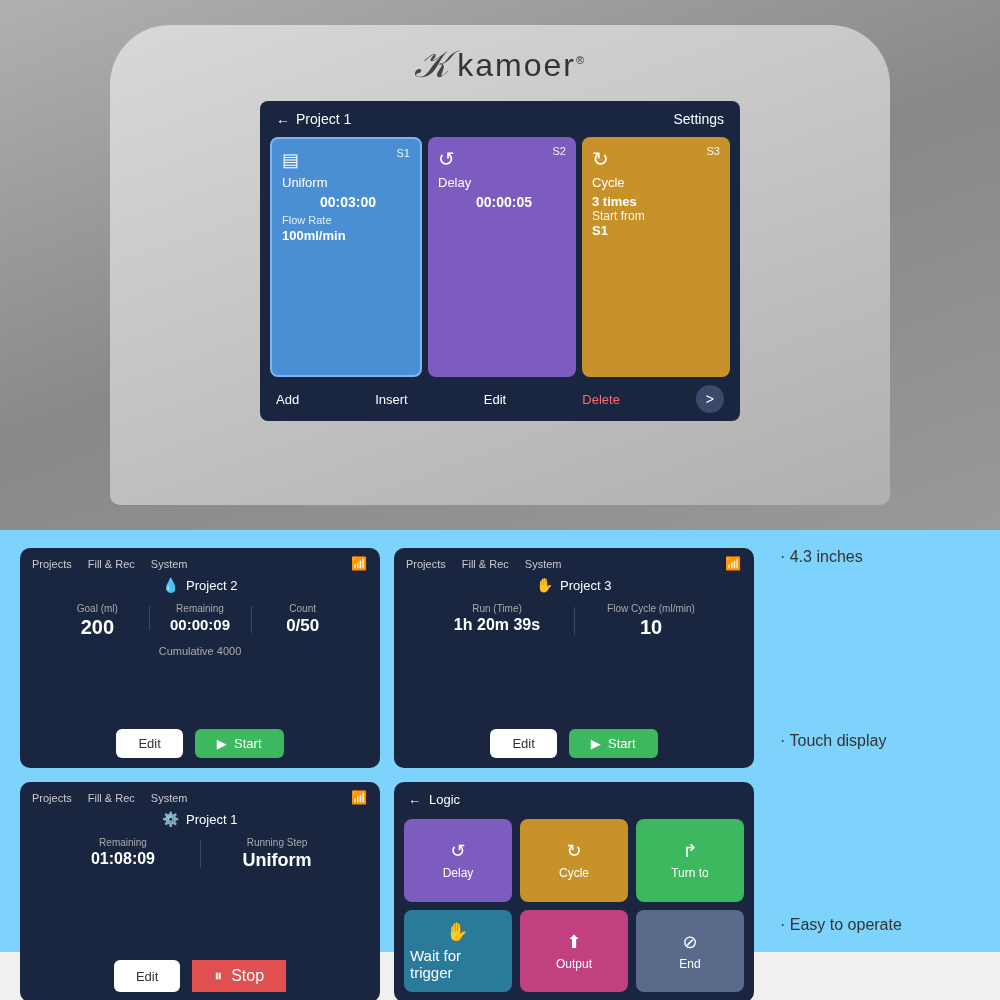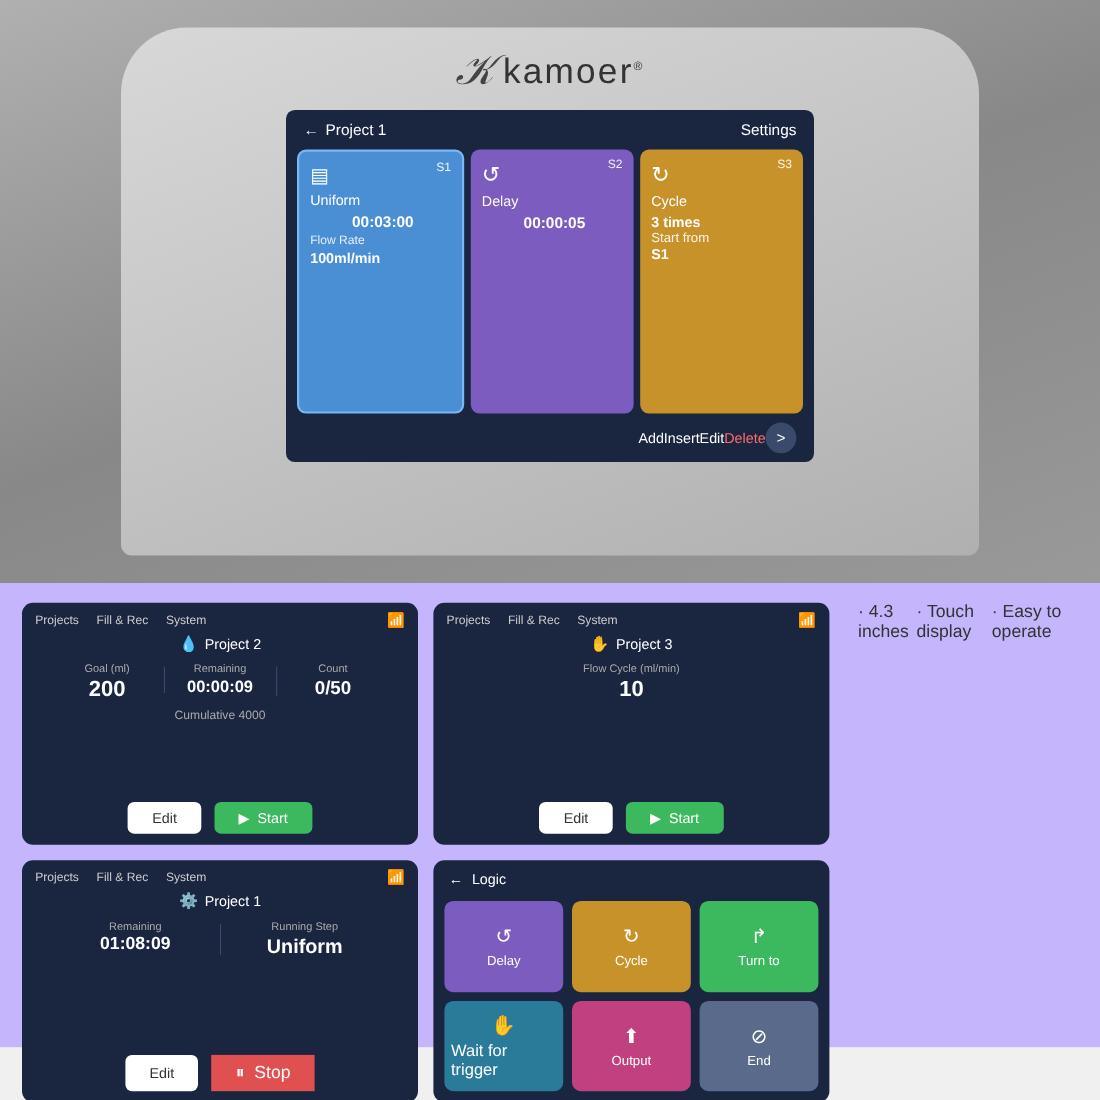--- a/index.html
+++ b/index.html
@@ -148,21 +148,21 @@
       opacity: 0.9;
     }
 
     .step-card .step-detail-bold {
       font-size: 13px;
       font-weight: bold;
     }
 
     .screen-footer {
       display: flex;
-      justify-content: flex-end;
+      justify-content: space-between;
       align-items: center;
       padding: 8px 16px;
       color: white;
       font-size: 13px;
       border-radius: 21px;
     }
 
     .screen-footer .delete-btn {
       color: #ff6b6b;
     }
@@ -175,21 +175,21 @@
       display: flex;
       align-items: center;
       justify-content: center;
       font-size: 14px;
     }
 
     
     .bottom-section {
       width: 100%;
       height: 422px;
-      background: #c4b5fd;
+      background: #7dd3fc;
       display: flex;
       padding: 18px 20px;
       gap: 16px;
     }
 
     .panels-grid {
       display: grid;
       grid-template-columns: 360px 360px;
       grid-template-rows: 220px 220px;
       gap: 14px;
@@ -372,22 +372,22 @@
     .logic-btn.purple { background: #7c5cbf; }
     .logic-btn.gold { background: #c8922a; }
     .logic-btn.green { background: #3cb85e; }
     .logic-btn.teal { background: #2a7a9a; }
     .logic-btn.pink { background: #c04080; }
     .logic-btn.gray { background: #5a6a8a; }
 
     
     .side-text {
       display: flex;
-      flex-direction: row;
-      justify-content: flex-start;
+      flex-direction: column;
+      justify-content: space-between;
       padding-left: 10px;
     }
 
     .side-text-item {
       font-size: 16px;
       color: #333;
     }
 
     
     .running-step-label {
@@ -505,20 +505,24 @@
         <span>Fill &amp; Rec</span>
         <span>System</span>
         <span class="wifi-icon">📶</span>
       </div>
       <div class="panel-title">
         <span class="title-icon">✋</span>
         <span>Project 3</span>
       </div>
       <div class="panel-stats">
         <div class="stat-block">
+          <div class="stat-label">Run (Time)</div>
+          <div class="stat-value" style="font-size:16px;">1h 20m 39s</div>
+        </div>
+        <div class="stat-block">
           <div class="stat-label">Flow Cycle (ml/min)</div>
           <div class="stat-value">10</div>
         </div>
       </div>
       <div class="panel-buttons">
         <button class="btn-edit">Edit</button>
         <button class="btn-start">▶ &nbsp;Start</button>
       </div>
     </div>
 

